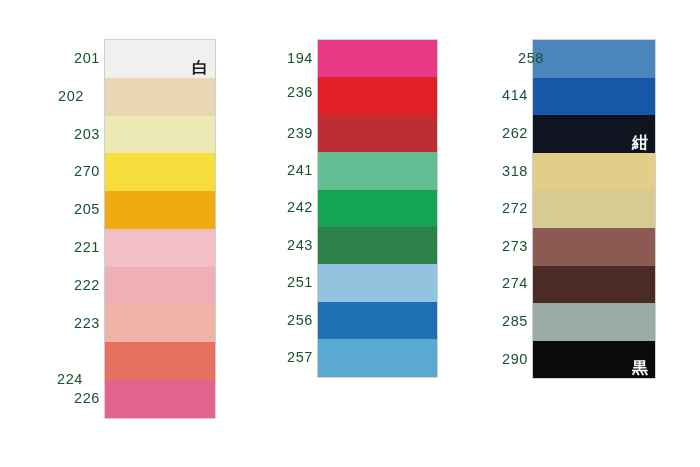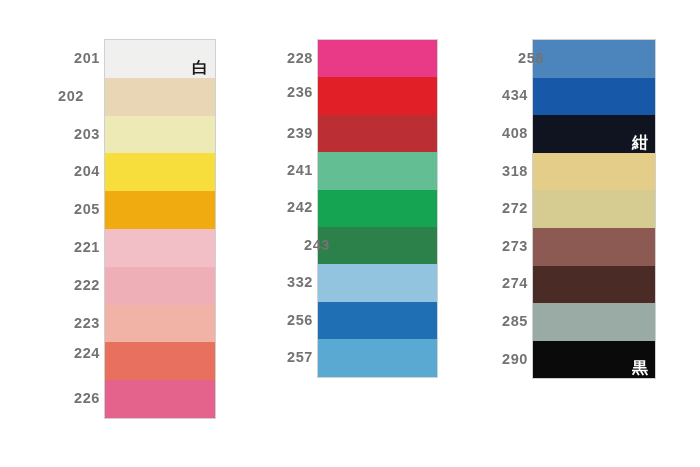--- a/index.html
+++ b/index.html
@@ -43,22 +43,22 @@
     font-family: "DejaVu Sans", sans-serif;
   }
   .labels {
     position: absolute;
     top: 0;
   }
   .label {
     position: absolute;
     text-align: right;
     font-size: 14.5px;
-    font-weight: bold;
-    color: #737373;
+    font-weight: normal;
+    color: #14532d;
     letter-spacing: 0.6px;
     font-family: "Liberation Sans", sans-serif;
     white-space: nowrap;
   }
 </style>
 </head>
 <body>
 
 <div id="page" style="background: rgb(255, 255, 255);">
 
@@ -74,49 +74,49 @@
         <div class="swatch" style="height: 37.8px; background: rgb(243, 191, 198);"></div>
         <div class="swatch" style="height: 37.8px; background: rgb(238, 175, 183);"></div>
         <div class="swatch" style="height: 37.8px; background: rgb(240, 179, 166);"></div>
         <div class="swatch" style="height: 37.8px; background: rgb(232, 112, 94);"></div>
         <div class="swatch" style="height: 37.8px; background: rgb(228, 99, 140);"></div>
       </div>
       <div class="labels">
         <div class="label" style="width: 60px; left: 40px; top: 49.9px;">201</div>
         <div class="label" style="width: 60px; left: 24px; top: 87.7px;">202</div>
         <div class="label" style="width: 60px; left: 40px; top: 125.5px;">203</div>
-        <div class="label" style="width: 60px; left: 40px; top: 163.3px;">204</div>
+        <div class="label" style="width: 60px; left: 40px; top: 163.3px;">270</div>
         <div class="label" style="width: 60px; left: 40px; top: 201.1px;">205</div>
         <div class="label" style="width: 60px; left: 40px; top: 238.9px;">221</div>
         <div class="label" style="width: 60px; left: 40px; top: 276.7px;">222</div>
         <div class="label" style="width: 60px; left: 40px; top: 314.5px;">223</div>
-        <div class="label" style="width: 60px; left: 40px; top: 345px;">224</div>
+        <div class="label" style="width: 60px; left: 40px; top: 371px; text-align: center;">224</div>
         <div class="label" style="width: 60px; left: 40px; top: 390.1px;">226</div>
       </div>
     </div>
     <div class="column">
       <div class="swatch-stack" style="left: 318px; top: 40px; width: 119px;">
         <div class="swatch" style="height: 37.4px; background: rgb(232, 58, 134);"></div>
         <div class="swatch" style="height: 37.4px; background: rgb(224, 31, 38);"></div>
         <div class="swatch" style="height: 37.4px; background: rgb(187, 47, 52);"></div>
         <div class="swatch" style="height: 37.4px; background: rgb(99, 191, 147);"></div>
         <div class="swatch" style="height: 37.4px; background: rgb(21, 164, 81);"></div>
         <div class="swatch" style="height: 37.4px; background: rgb(44, 128, 73);"></div>
         <div class="swatch" style="height: 37.4px; background: rgb(146, 196, 223);"></div>
         <div class="swatch" style="height: 37.4px; background: rgb(30, 111, 180);"></div>
         <div class="swatch" style="height: 37.4px; background: rgb(90, 169, 210);"></div>
       </div>
       <div class="labels">
-        <div class="label" style="width: 60px; left: 253px; top: 49.7px;">228</div>
+        <div class="label" style="width: 60px; left: 253px; top: 49.7px;">194</div>
         <div class="label" style="width: 60px; left: 253px; top: 84px;">236</div>
         <div class="label" style="width: 60px; left: 253px; top: 124.5px;">239</div>
         <div class="label" style="width: 60px; left: 253px; top: 161.9px;">241</div>
         <div class="label" style="width: 60px; left: 253px; top: 199.3px;">242</div>
-        <div class="label" style="width: 60px; left: 270px; top: 236.7px;">243</div>
-        <div class="label" style="width: 60px; left: 253px; top: 274.1px;">332</div>
+        <div class="label" style="width: 60px; left: 253px; top: 236.7px;">243</div>
+        <div class="label" style="width: 60px; left: 253px; top: 274.1px;">251</div>
         <div class="label" style="width: 60px; left: 253px; top: 312px;">256</div>
         <div class="label" style="width: 60px; left: 253px; top: 348.9px;">257</div>
       </div>
     </div>
     <div class="column">
       <div class="swatch-stack" style="left: 533px; top: 40px; width: 122px;">
         <div class="swatch" style="height: 37.6px; background: rgb(75, 133, 187);"></div>
         <div class="swatch" style="height: 37.6px; background: rgb(23, 89, 168);"></div>
         <div class="swatch" style="height: 37.6px; background: rgb(16, 20, 32);">
           <span class="swatch-note" style="color: rgb(255, 255, 255);">紺</span>
@@ -125,22 +125,22 @@
         <div class="swatch" style="height: 37.6px; background: rgb(214, 203, 145);"></div>
         <div class="swatch" style="height: 37.6px; background: rgb(141, 90, 83);"></div>
         <div class="swatch" style="height: 37.6px; background: rgb(75, 43, 38);"></div>
         <div class="swatch" style="height: 37.6px; background: rgb(154, 171, 166);"></div>
         <div class="swatch" style="height: 37.6px; background: rgb(10, 10, 10);">
           <span class="swatch-note" style="color: rgb(255, 255, 255);">黒</span>
         </div>
       </div>
       <div class="labels">
         <div class="label" style="width: 60px; left: 484px; top: 49.8px;">258</div>
-        <div class="label" style="width: 60px; left: 468px; top: 87.4px;">434</div>
-        <div class="label" style="width: 60px; left: 468px; top: 125px;">408</div>
+        <div class="label" style="width: 60px; left: 468px; top: 87.4px;">414</div>
+        <div class="label" style="width: 60px; left: 468px; top: 125px;">262</div>
         <div class="label" style="width: 60px; left: 468px; top: 162.6px;">318</div>
         <div class="label" style="width: 60px; left: 468px; top: 200.2px;">272</div>
         <div class="label" style="width: 60px; left: 468px; top: 237.8px;">273</div>
         <div class="label" style="width: 60px; left: 468px; top: 275.4px;">274</div>
         <div class="label" style="width: 60px; left: 468px; top: 313px;">285</div>
         <div class="label" style="width: 60px; left: 468px; top: 350.6px;">290</div>
       </div>
     </div>
   </div>
 

